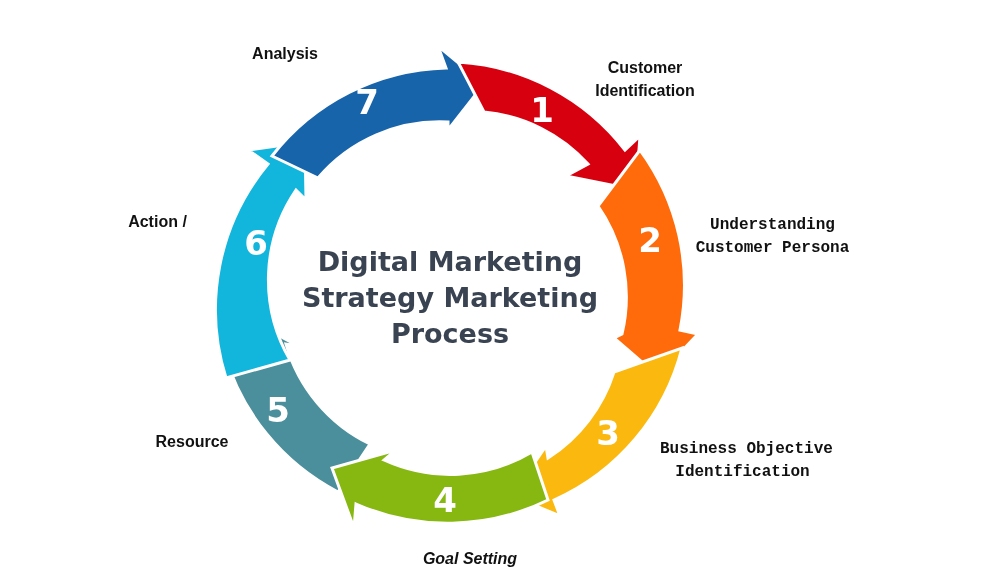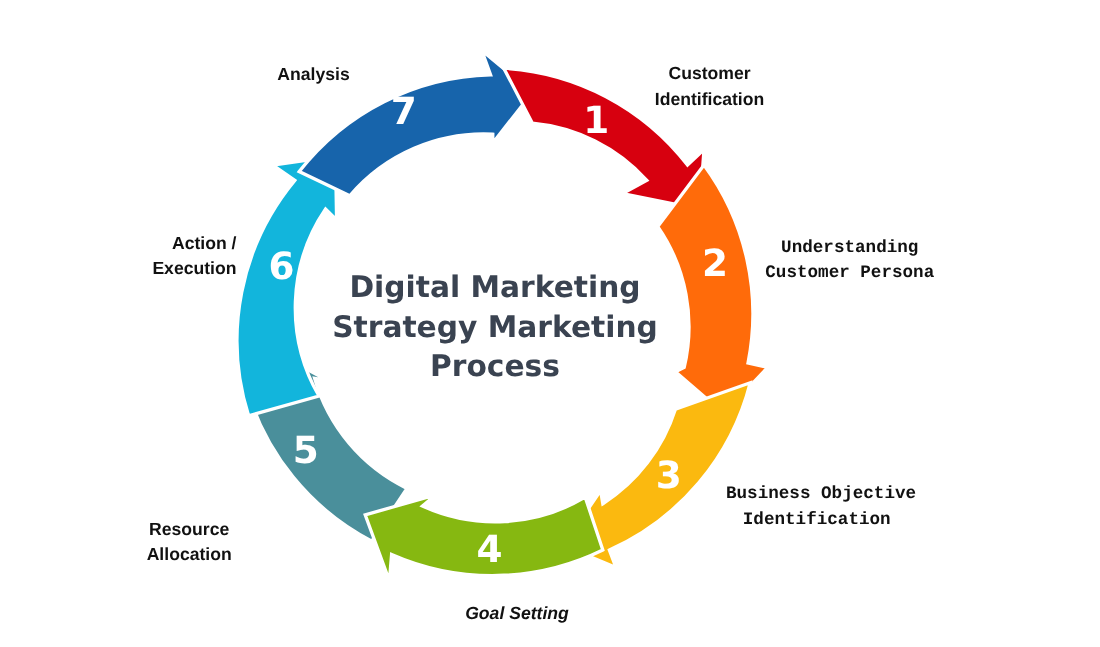--- a/index.html
+++ b/index.html
@@ -53,23 +53,21 @@
   <div>Understanding</div>
   <div>Customer Persona</div>
 </div>
 <div class="label" style="left:660px;top:438px;width:165px;font-family:Liberation Mono, monospace;">
   <div>Business Objective</div>
   <div>Identification</div>
 </div>
 <div class="label" style="left:400px;top:547px;width:140px;font-style:italic;">
   <div>Goal Setting</div>
 </div>
-<div class="label" style="left:112px;top:430px;width:120px;margin-top:40px;">
+<div class="label" style="left:132px;top:430px;width:120px;">
   <div>Resource</div>
-  <div>Allocation</div>
 </div>
-<div class="label" style="left:100px;top:210px;width:115px;text-align:right;">
+<div class="label" style="left:100px;top:210px;width:115px;">
   <div>Action /</div>
-  <div>Execution</div>
 </div>
-<div class="label" style="left:235px;top:57px;width:100px;text-align:center;">
+<div class="label" style="left:235px;top:42px;width:100px;text-align:center;">
   <div>Analysis</div>
 </div>
 
 </body></html>

